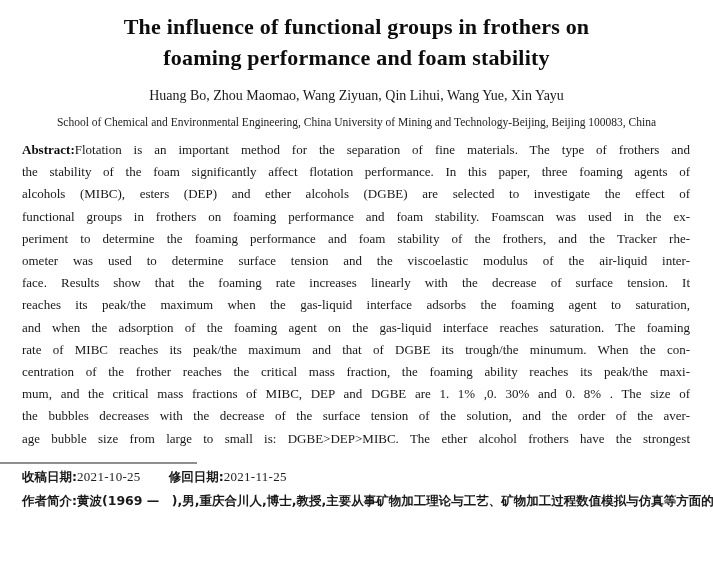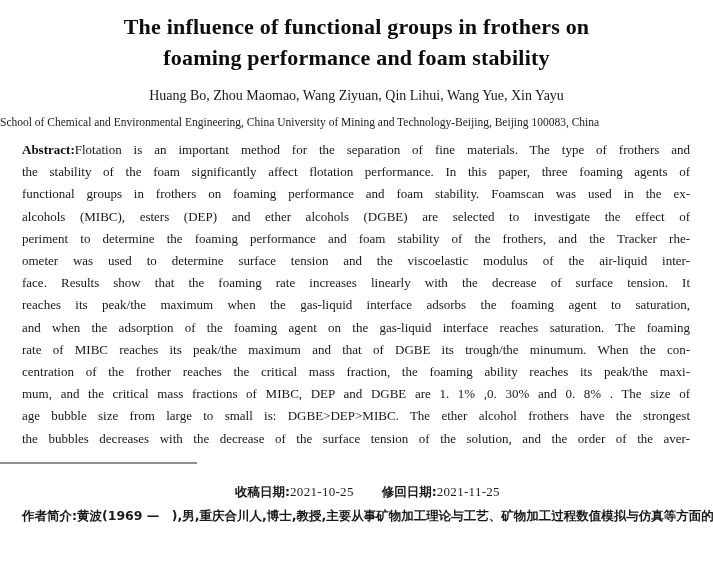--- a/index.html
+++ b/index.html
@@ -26,20 +26,21 @@
   .authors {
     margin-top: 13px;
     text-align: center;
     font-size: 14px;
     line-height: 20px;
     color: #191919;
   }
 
   .affiliation {
     margin-top: 9px;
+    text-align: center;
     font-size: 11.5px;
     line-height: 15px;
     color: #222222;
   }
 
   .abstract {
     margin: 9px 23px 0 22px;
     font-size: 13px;
   }
   .abs-line {
@@ -61,21 +62,21 @@
     width: 197px; height: 2px;
     background: #8f8f8f;
   }
   .fn-line {
     padding-left: 22px;
     margin-top: 2px;
     line-height: 21px;
     font-size: 12.5px;
     white-space: nowrap;
   }
-  .fn-line.first { margin-top: 17px; text-align: center; }
+  .fn-line.first { margin-top: 2px; }
   .fn-line.indent { padding-left: 75px; }
   .cn {
     font-family: "DejaVu Sans", sans-serif;
     font-weight: bold;
     color: #1a1a1a;
     font-size: 12.5px;
   }
   .val {
     font-family: "Liberation Serif", serif;
     font-weight: normal;
@@ -96,32 +97,32 @@
   </h1>
 
   <div class="authors">Huang Bo, Zhou Maomao, Wang Ziyuan, Qin Lihui, Wang Yue, Xin Yayu</div>
 
   <div class="affiliation">School of Chemical and Environmental Engineering, China University of Mining and Technology-Beijing, Beijing 100083, China</div>
 
   <div class="abstract">
     <div class="abs-line"><span class="abs-label">Abstract:</span><span>Flotation is an important method for the separation of fine materials. The type of frothers and</span></div>
     <div>
         <div class="abs-line">the stability of the foam significantly affect flotation performance. In this paper, three foaming agents of</div>
+        <div class="abs-line">alcohols (MIBC), esters (DEP) and ether alcohols (DGBE) are selected to investigate the effect of</div>
         <div class="abs-line">functional groups in frothers on foaming performance and foam stability. Foamscan was used in the ex-</div>
-        <div class="abs-line">alcohols (MIBC), esters (DEP) and ether alcohols (DGBE) are selected to investigate the effect of</div>
         <div class="abs-line">periment to determine the foaming performance and foam stability of the frothers, and the Tracker rhe-</div>
         <div class="abs-line">ometer was used to determine surface tension and the viscoelastic modulus of the air-liquid inter-</div>
         <div class="abs-line">face. Results show that the foaming rate increases linearly with the decrease of surface tension. It</div>
         <div class="abs-line">reaches its peak/the maximum when the gas-liquid interface adsorbs the foaming agent to saturation,</div>
         <div class="abs-line">and when the adsorption of the foaming agent on the gas-liquid interface reaches saturation. The foaming</div>
         <div class="abs-line">rate of MIBC reaches its peak/the maximum and that of DGBE its trough/the minumum. When the con-</div>
         <div class="abs-line">centration of the frother reaches the critical mass fraction, the foaming ability reaches its peak/the maxi-</div>
         <div class="abs-line">mum, and the critical mass fractions of MIBC, DEP and DGBE are 1. 1% ,0. 30% and 0. 8% . The size of</div>
+        <div class="abs-line">the bubbles decreases with the decrease of the surface tension of the solution, and the order of the aver-</div>
         <div class="abs-line">age bubble size from large to small is: DGBE&gt;DEP&gt;MIBC. The ether alcohol frothers have the strongest</div>
-        <div class="abs-line">the bubbles decreases with the decrease of the surface tension of the solution, and the order of the aver-</div>
       </div>
   </div>
 
   <div class="footnote">
     <div class="rule"></div>
     <div class="fn-line first"><span class="cn">收稿日期:</span><span class="val">2021-10-25</span><span class="cn gap">修回日期:</span><span class="val">2021-11-25</span></div>
     <div class="fn-line"><span class="cn">作者简介:</span><span class="cn">黄波(1969 —　),男,重庆合川人,博士,教授,主要从事矿物加工理论与工艺、矿物加工过程数值模拟与仿真等方面的研</span></div>
   </div>
 
 </div>

